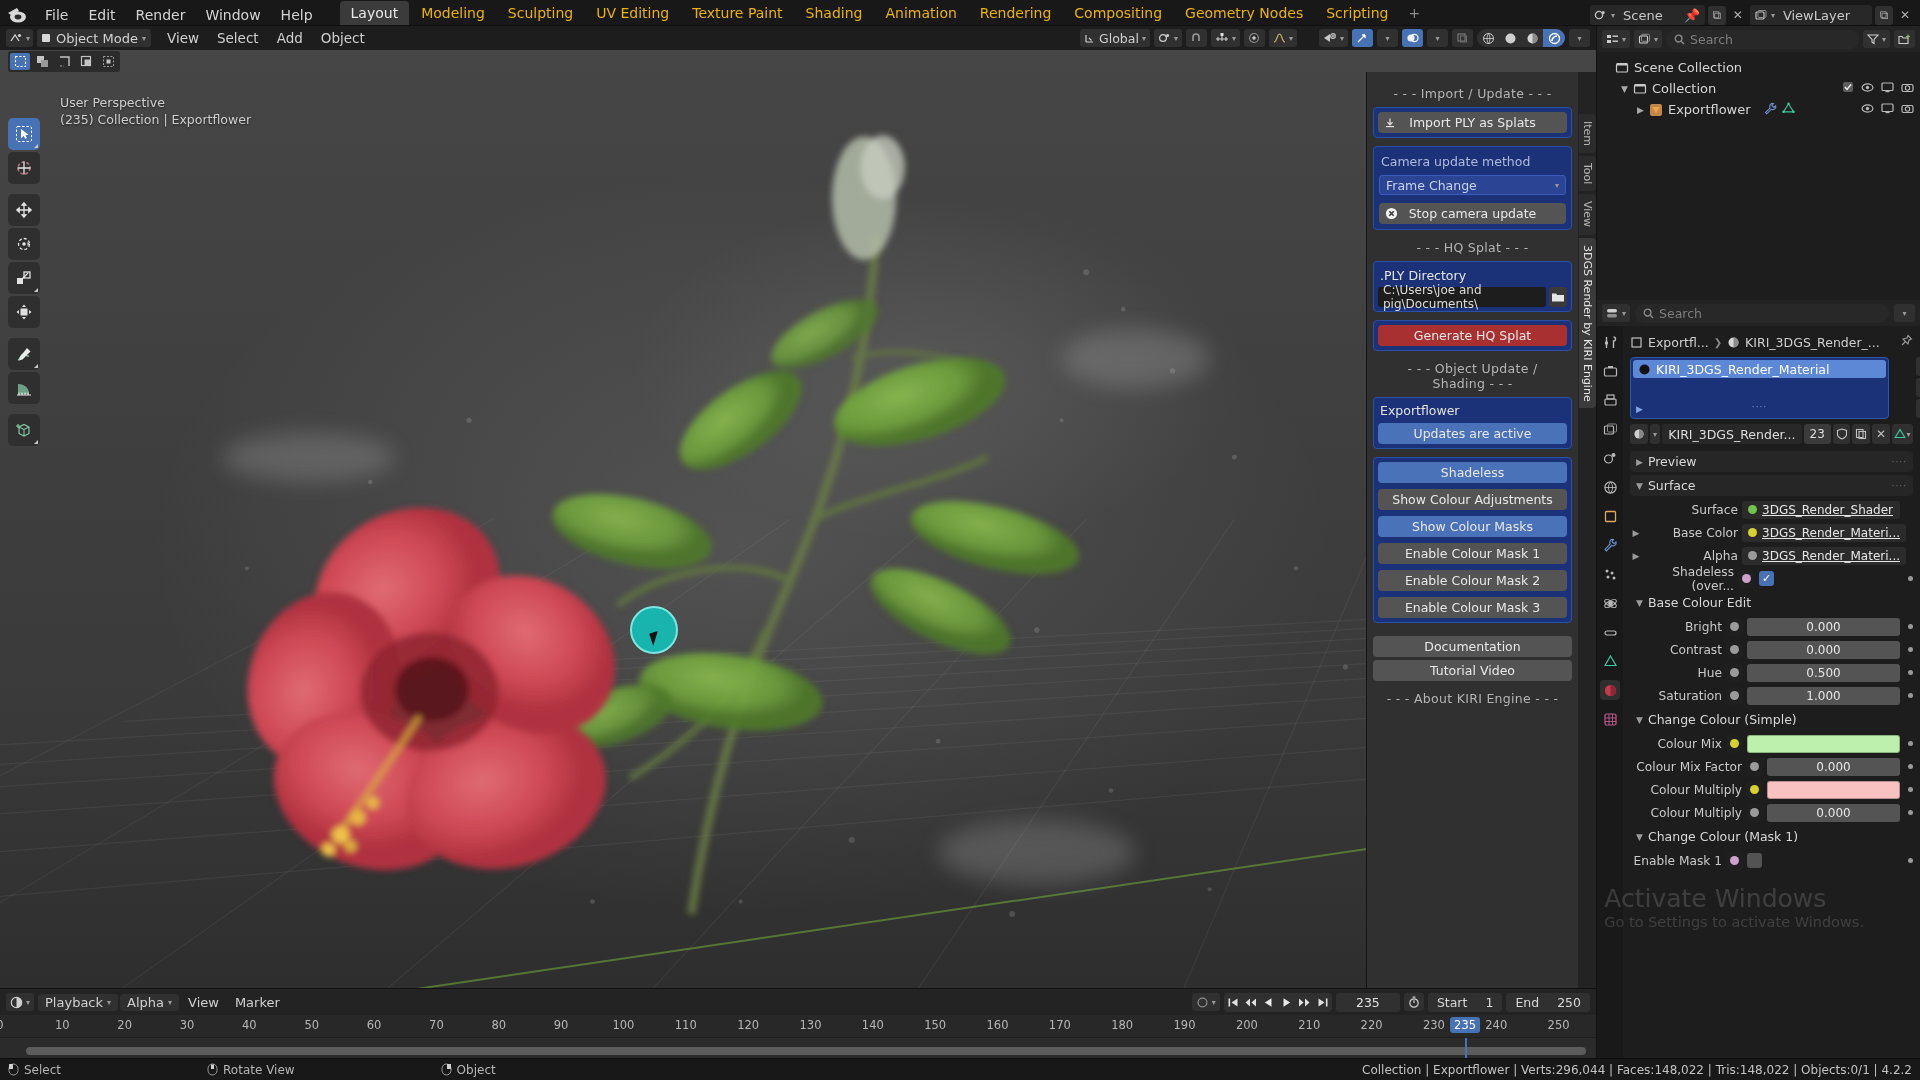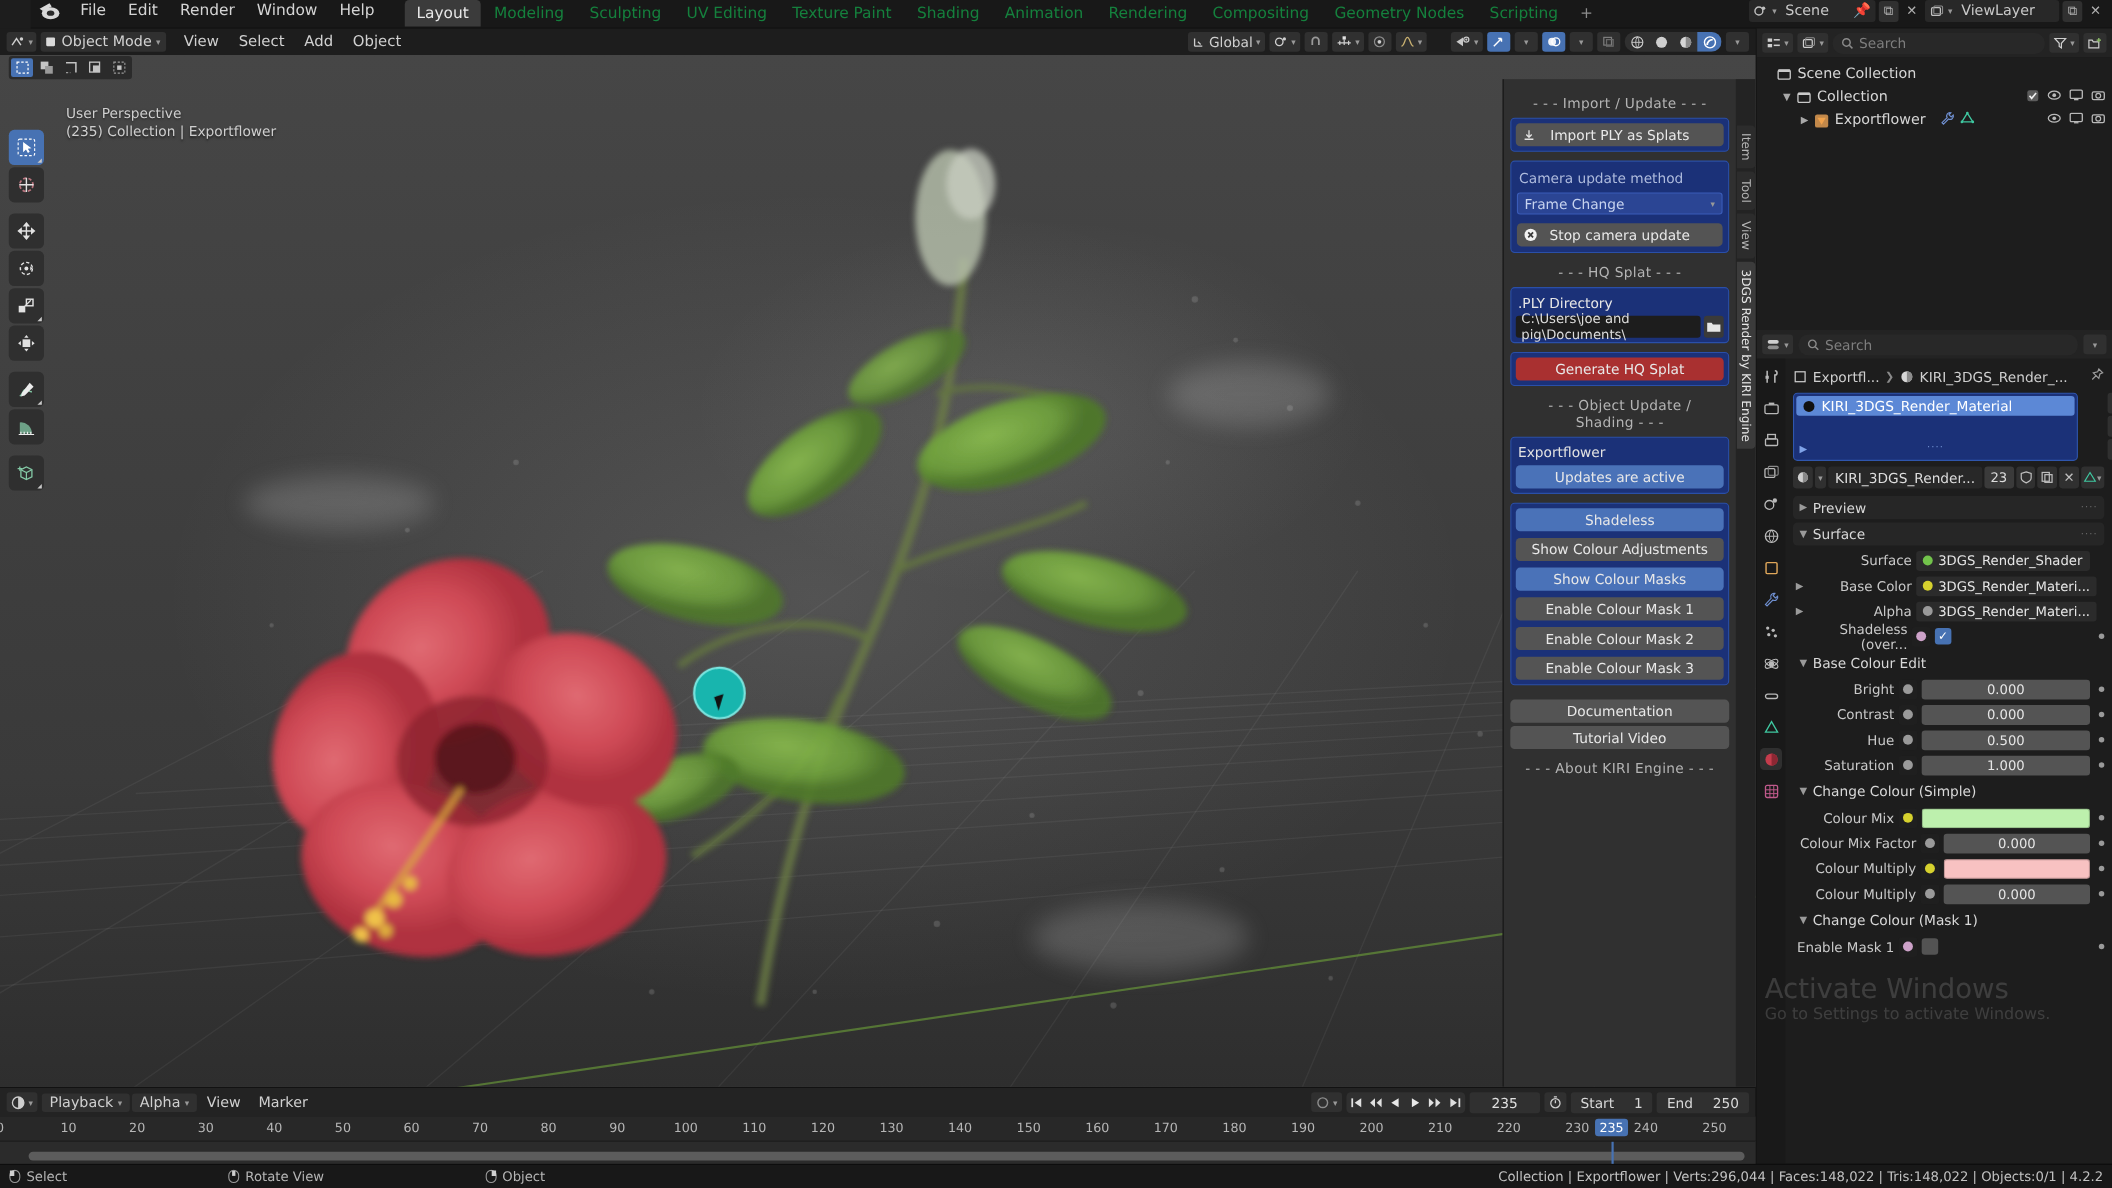--- a/index.html
+++ b/index.html
@@ -2,28 +2,28 @@
 <html><head>
 <meta charset="utf-8">
 <style>
   * { box-sizing: border-box; margin:0; padding:0; }
   html,body { width:1920px; height:1080px; overflow:hidden;
     background:#1d1d1d; color:#e4e4e4;
     font-family:"DejaVu Sans","Liberation Sans",sans-serif; font-size:14px; }
   .app { position:relative; width:1920px; height:1080px; display:flex; flex-direction:column; }
 
   
-  .topbar { height:26px; background:#181818; display:flex; align-items:flex-start;
-            padding-left:6px; flex:0 0 26px; border-bottom:1px solid #101010;margin-left:28px;}
+  .topbar { height:26px; background:#181818; display:flex; align-items:flex-end;
+            padding-left:6px; flex:0 0 26px; border-bottom:1px solid #101010;}
   .blender-logo { width:22px; height:20px; position:relative; margin-right:8px; }
   .blender-logo svg{display:block;}
   .menu { display:flex; align-items:center; gap:2px; }
   .menu-item { padding:2px 9px; font-size:14px; color:#d4d4d4; border-radius:3px; white-space:nowrap;}
   .wstabs { display:flex; align-items:center; gap:1px; margin-left:18px; }
-  .wstab { padding:4px 11px; font-size:14px; color:#15803d; border-radius:4px 4px 0 0; white-space:nowrap;}
+  .wstab { padding:4px 11px; font-size:14px; color:#eab308; border-radius:4px 4px 0 0; white-space:nowrap;}
   .wstab.active { background:#3b3b3b; color:#e8e8e8; }
   .wstab.plus { color:#8c8c8c; padding:4px 8px; }
   .topbar-right { margin-left:auto; display:flex; align-items:center; gap:3px; padding-right:6px;}
   .scene-field { display:flex; align-items:center; height:20px; background:#282828; border-radius:3px;
                  padding:0 4px; gap:4px; font-size:13px; color:#c8c8c8;}
   .scene-field .lbl{padding:0 18px 0 4px;}
   .mini-btn { width:18px; height:19px; background:#303030; border-radius:3px; display:flex;
               align-items:center; justify-content:center; color:#b0b0b0; font-size:12px;}
   .mini-btn.flat{background:transparent;}
 
@@ -154,21 +154,21 @@
               background:#262626; border-radius:4px; padding:0 6px; margin:3px 0;}
   .sect-hdr.plain{background:transparent;}
   .prow { display:flex; align-items:center; height:21px; gap:4px; margin-bottom:2px;}
   .prow .plabel { width:92px; text-align:right; font-size:12.2px; color:#c9c9c9; flex:0 0 92px;}
   .prow .expand { width:12px; color:#9a9a9a; font-size:9px; text-align:center; flex:0 0 12px;}
   .sockdot { width:9px; height:9px; border-radius:50%; flex:0 0 9px;}
   .sockbox { width:17px; height:18px; background:#1f1f1f; border-radius:3px; display:flex;
              align-items:center; justify-content:center; flex:0 0 17px;}
   .pvalue { flex:1 1 auto; background:#545454; border-radius:3px; height:18px; display:flex;
             align-items:center; justify-content:center; font-size:12px; color:#e6e6e6;}
-  .pvalue.dark { background:#2b2b2b; justify-content:flex-start; padding:0 6px; gap:5px;}
+  .pvalue.dark { background:#2b2b2b; justify-content:flex-start; padding:0 6px; gap:5px;text-decoration:underline;}
   .swatch { flex:1 1 auto; height:18px; border-radius:3px; border:1px solid #00000040;}
   .ckbox { width:15px; height:15px; border-radius:3px; background:#4772b3; display:flex;
            align-items:center; justify-content:center; color:#fff; font-size:11px;}
   .ckbox.off { background:#535353; }
   .dotend { width:5px; height:5px; border-radius:50%; background:#9a9a9a; margin-left:4px; flex:0 0 5px;}
 
   
   .timeline { height:70px; flex:0 0 70px; background:#1d1d1d; border-top:1px solid #111; display:flex;
               flex-direction:column;}
   .tl-header { height:26px; display:flex; align-items:center; gap:4px; padding:0 6px; background:#232323;}

